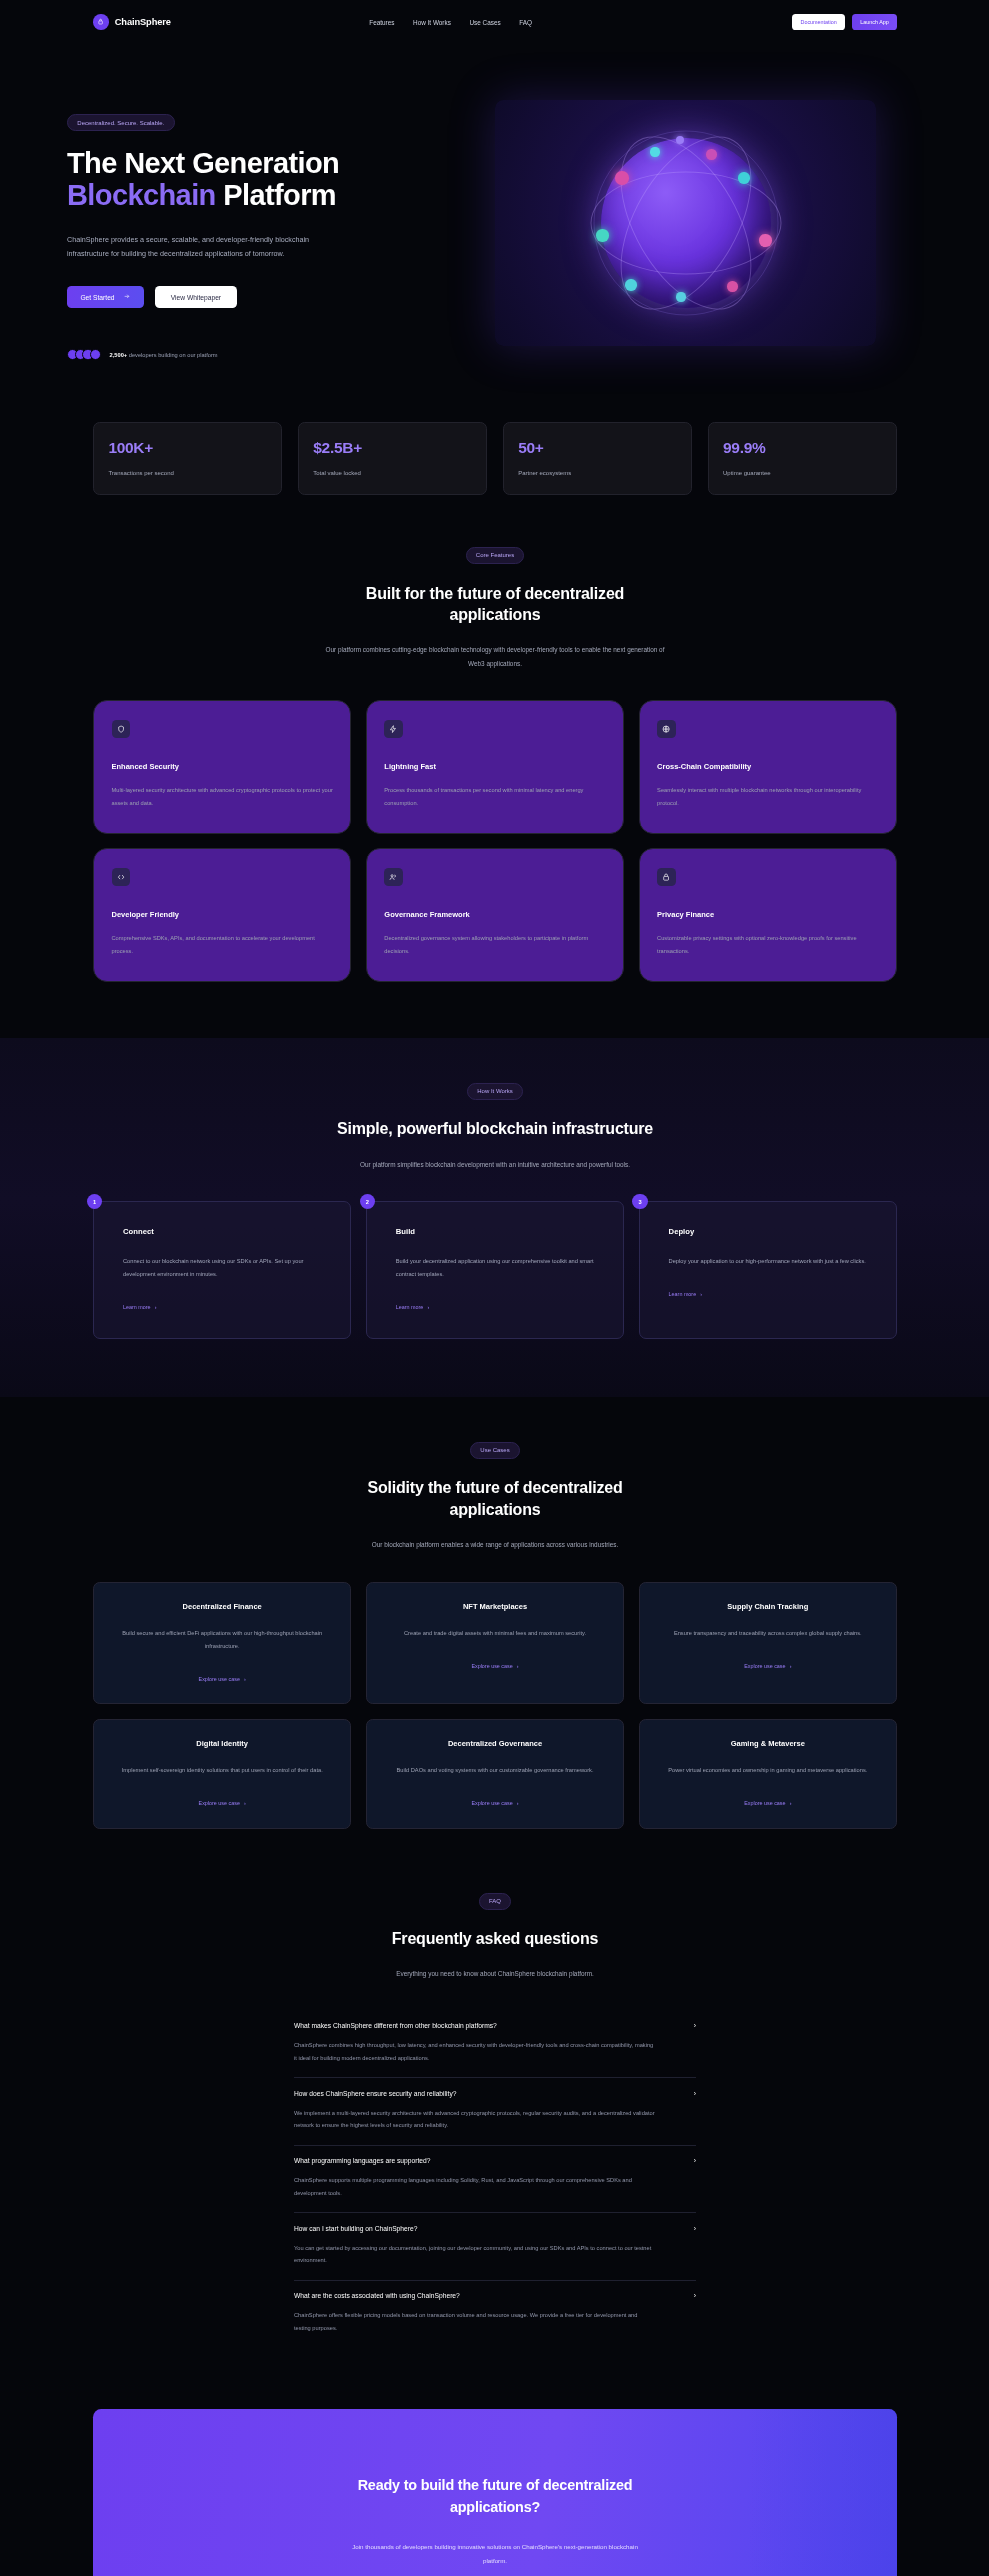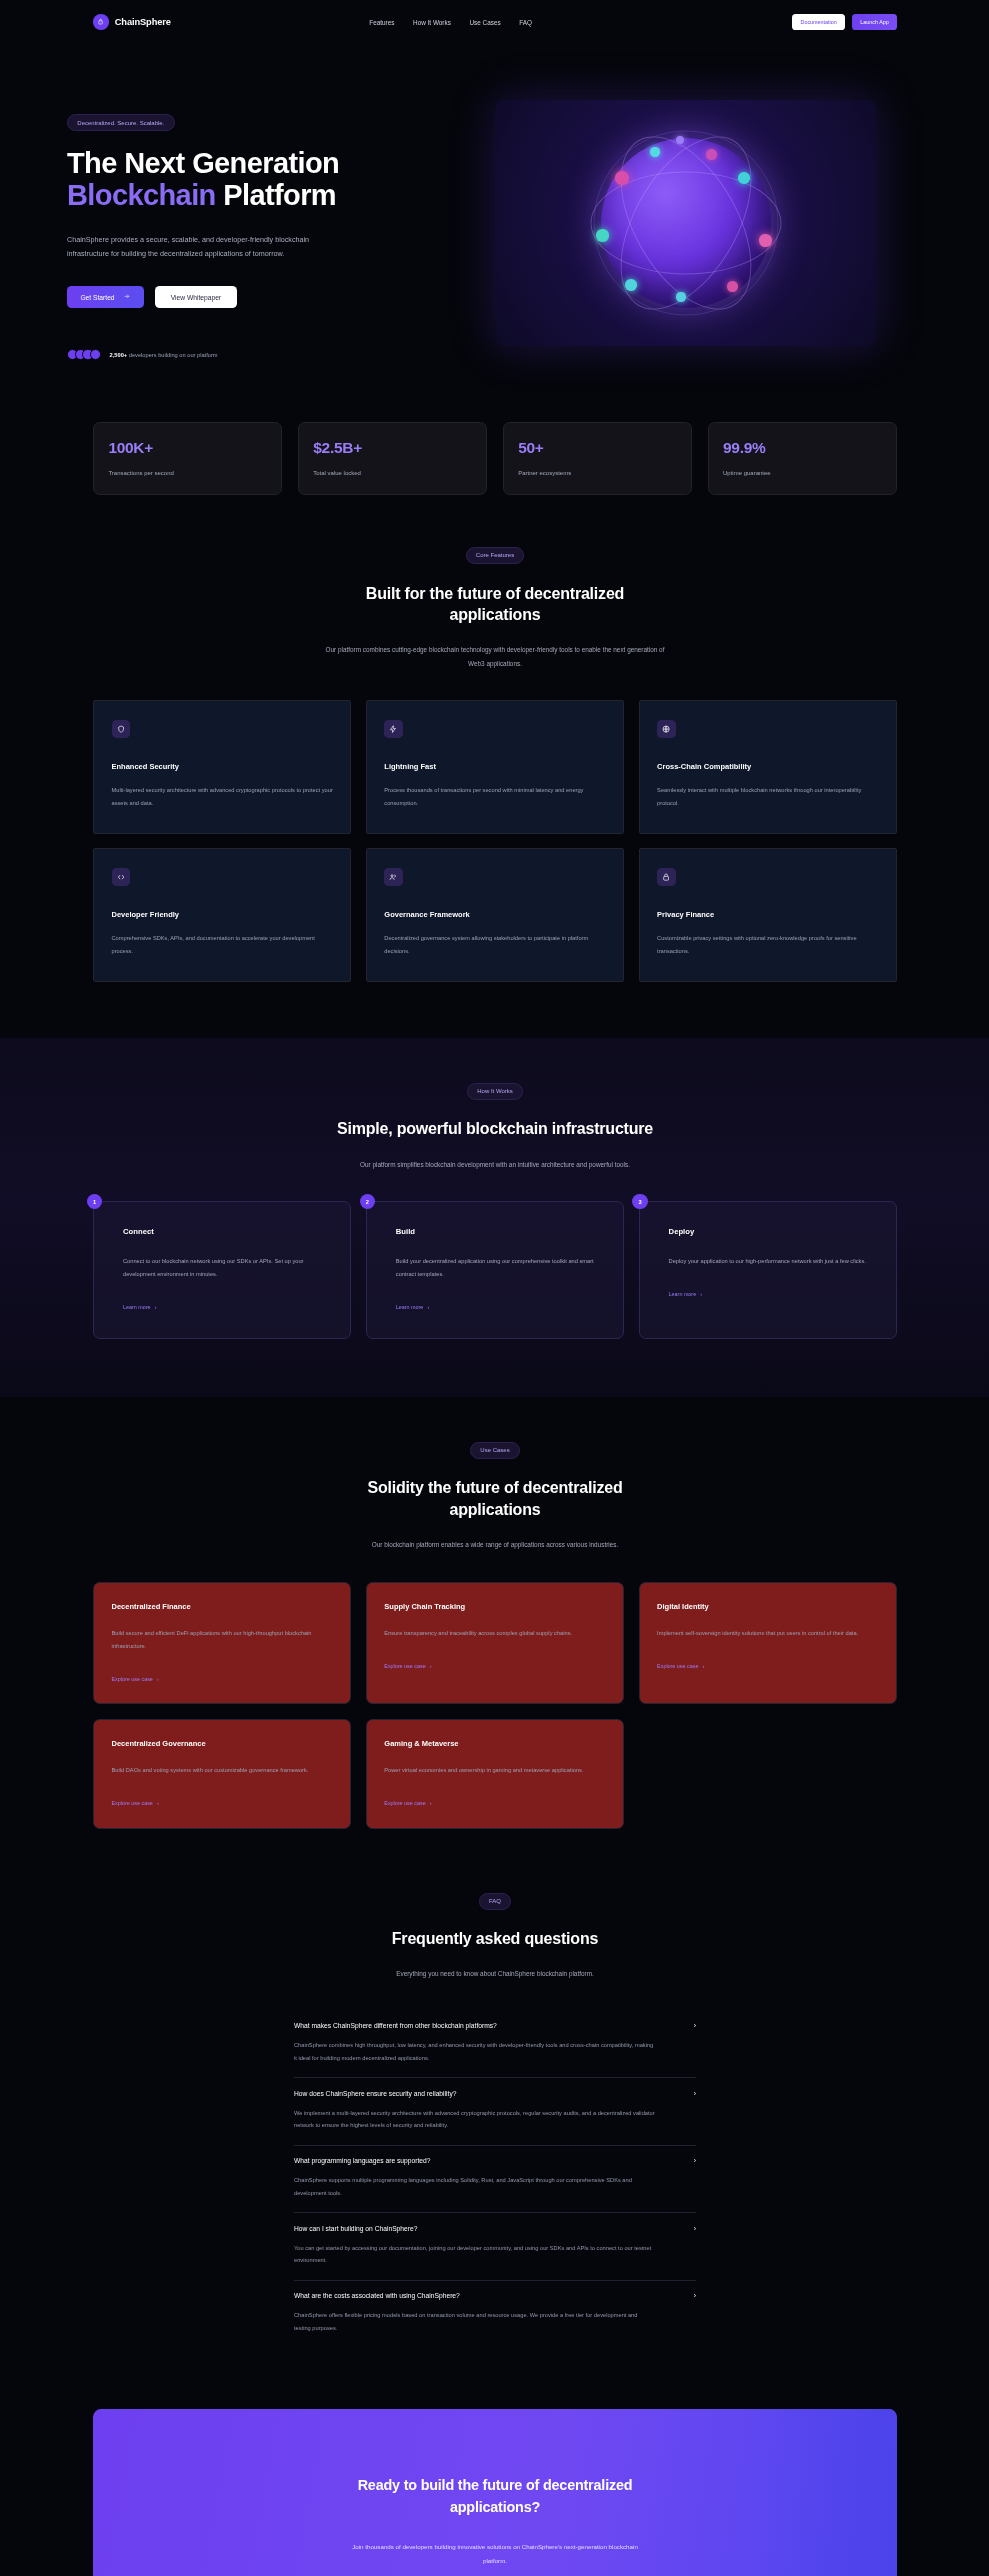--- a/index.html
+++ b/index.html
@@ -101,21 +101,21 @@
   
   .sec { padding:52px 93px 0; }
   .sec-head { text-align:center; }
   .sec-h2 { margin-top:18.5px; font-size:16px; font-weight:700; color:#fff;
             line-height:1.35; letter-spacing:-0.2px; }
   .sec-p { margin-top:17.5px; font-size:6.4px; line-height:2.1; color:#a4a9ba; }
 
   
   .grid3 { display:grid; grid-template-columns:repeat(3,1fr); gap:14.4px; margin-top:30px; }
   .fcard {
-    background:#0f172a; border:0.5px solid #242430; border-radius:2px;
+    background:#4c1d95; border:0.5px solid #242430; border-radius:14px;
     padding:18.5px 17.5px 23px; min-height:88px;
   }
   .fico {
     width:18.5px; height:18.5px; border-radius:4.6px; background:#2d2357;
     display:flex; align-items:center; justify-content:center; color:#fff;
   }
   .fcard h3 { margin-top:24px; font-size:7.5px; font-weight:700; color:#fff; }
   .fcard p { margin-top:12.4px; font-size:5.7px; line-height:2.3; color:#9ba0b2; }
 
   
@@ -133,22 +133,23 @@
     background:#6d3ff0; color:#fff; font-size:5.7px; display:flex;
     align-items:center; justify-content:center; font-weight:700;
   }
   .scard h3 { font-size:7.7px; font-weight:700; color:#fff; }
   .scard p { margin-top:18.5px; font-size:5.7px; line-height:2.3; color:#a1a6ba; }
   .lnk { margin-top:23px; display:inline-flex; align-items:center; gap:4.1px;
          font-size:5.4px; color:#9a7df7; text-decoration:none; }
 
   
   .ucard {
-    background:#7f1d1d; border:0.5px solid #242434; border-radius:6.7px;
+    background:#0f172a; border:0.5px solid #242434; border-radius:6.7px;
     padding:19.6px 17.5px 20.6px;
+    text-align:center;
   }
   .ucard h3 { font-size:7.5px; font-weight:700; color:#fff; }
   .ucard p { margin-top:15.5px; font-size:5.7px; line-height:2.3; color:#9ba0b2; }
 
   
   .faq { width:402px; margin:30px auto 0; }
   .faq-item { border-bottom:0.5px solid #1f2030; padding:11.3px 0 13.4px; }
   .faq-item:last-child { border-bottom:none; }
   .faq-q { display:flex; align-items:center; justify-content:space-between; cursor:pointer; }
   .faq-q span { font-size:6.7px; color:#fff; }
@@ -385,20 +386,28 @@
     <div class="grid3">
       <div class="ucard">
         <h3>Decentralized Finance</h3>
         <p>Build secure and efficient DeFi applications with our high-throughput blockchain infrastructure.</p>
         <a class="lnk" href="#">
             <span>Explore use case</span>
             <span>›</span>
           </a>
       </div>
       <div class="ucard">
+        <h3>NFT Marketplaces</h3>
+        <p>Create and trade digital assets with minimal fees and maximum security.</p>
+        <a class="lnk" href="#">
+            <span>Explore use case</span>
+            <span>›</span>
+          </a>
+      </div>
+      <div class="ucard">
         <h3>Supply Chain Tracking</h3>
         <p>Ensure transparency and traceability across complex global supply chains.</p>
         <a class="lnk" href="#">
             <span>Explore use case</span>
             <span>›</span>
           </a>
       </div>
       <div class="ucard">
         <h3>Digital Identity</h3>
         <p>Implement self-sovereign identity solutions that put users in control of their data.</p>

